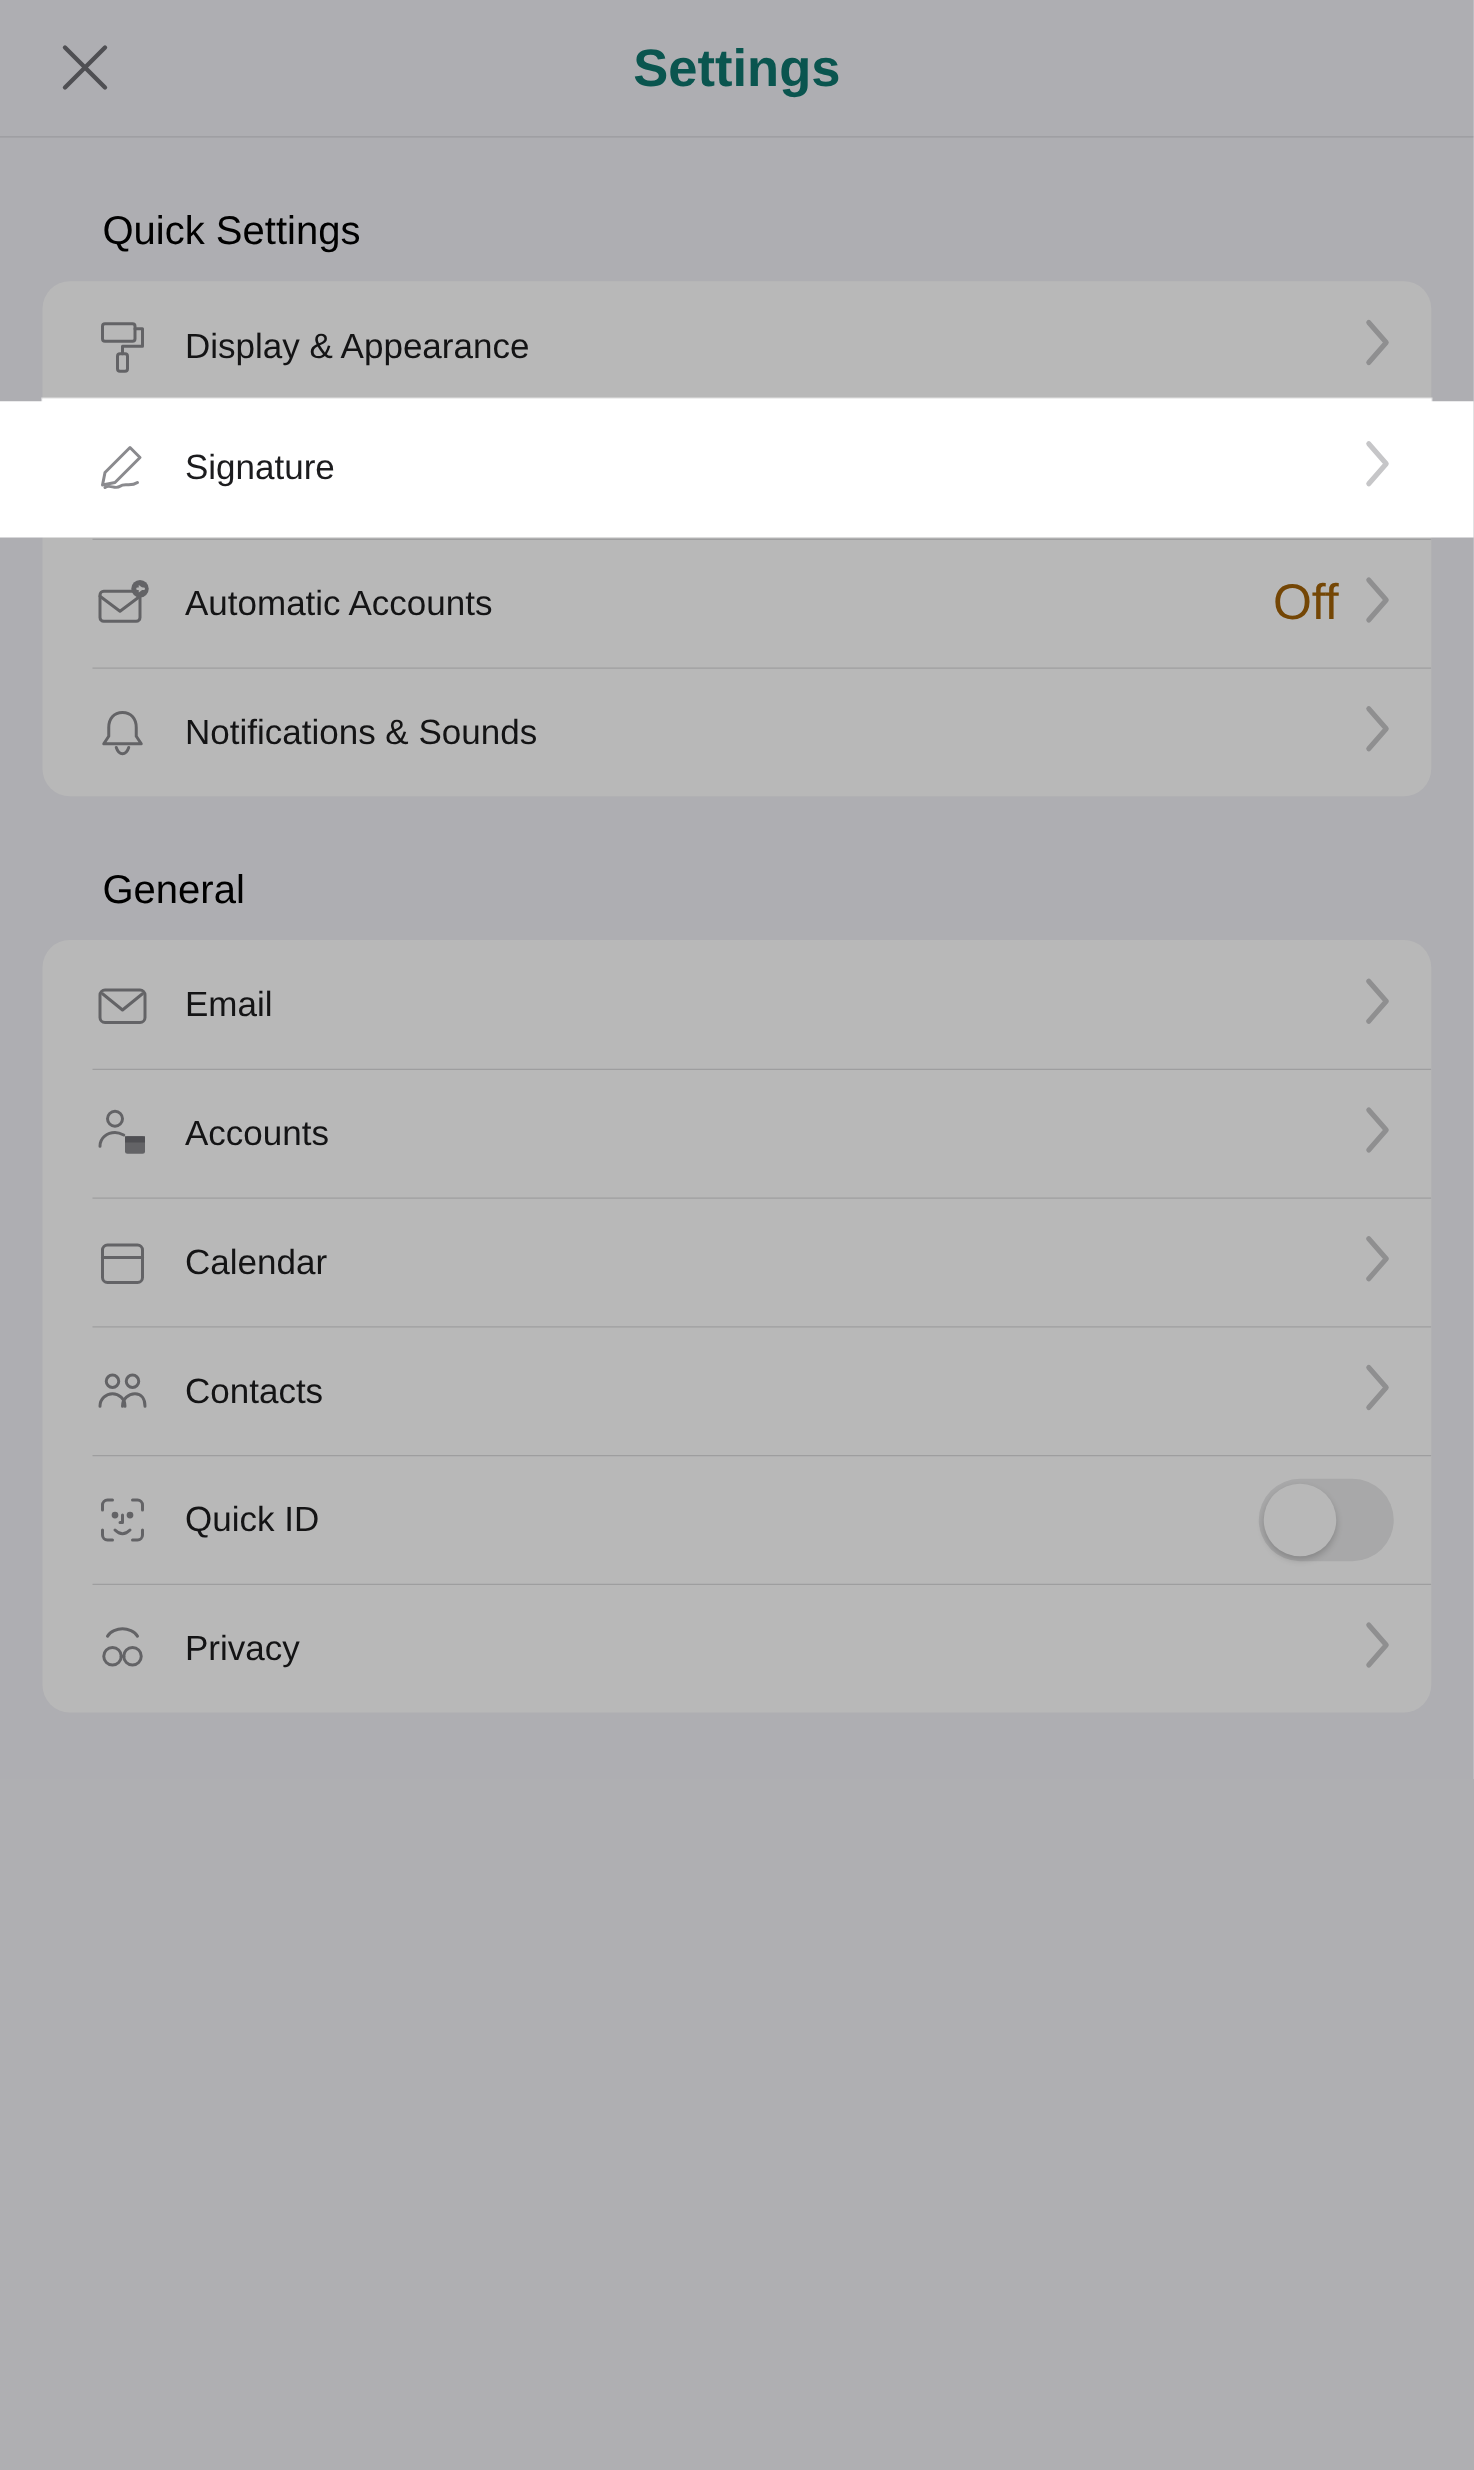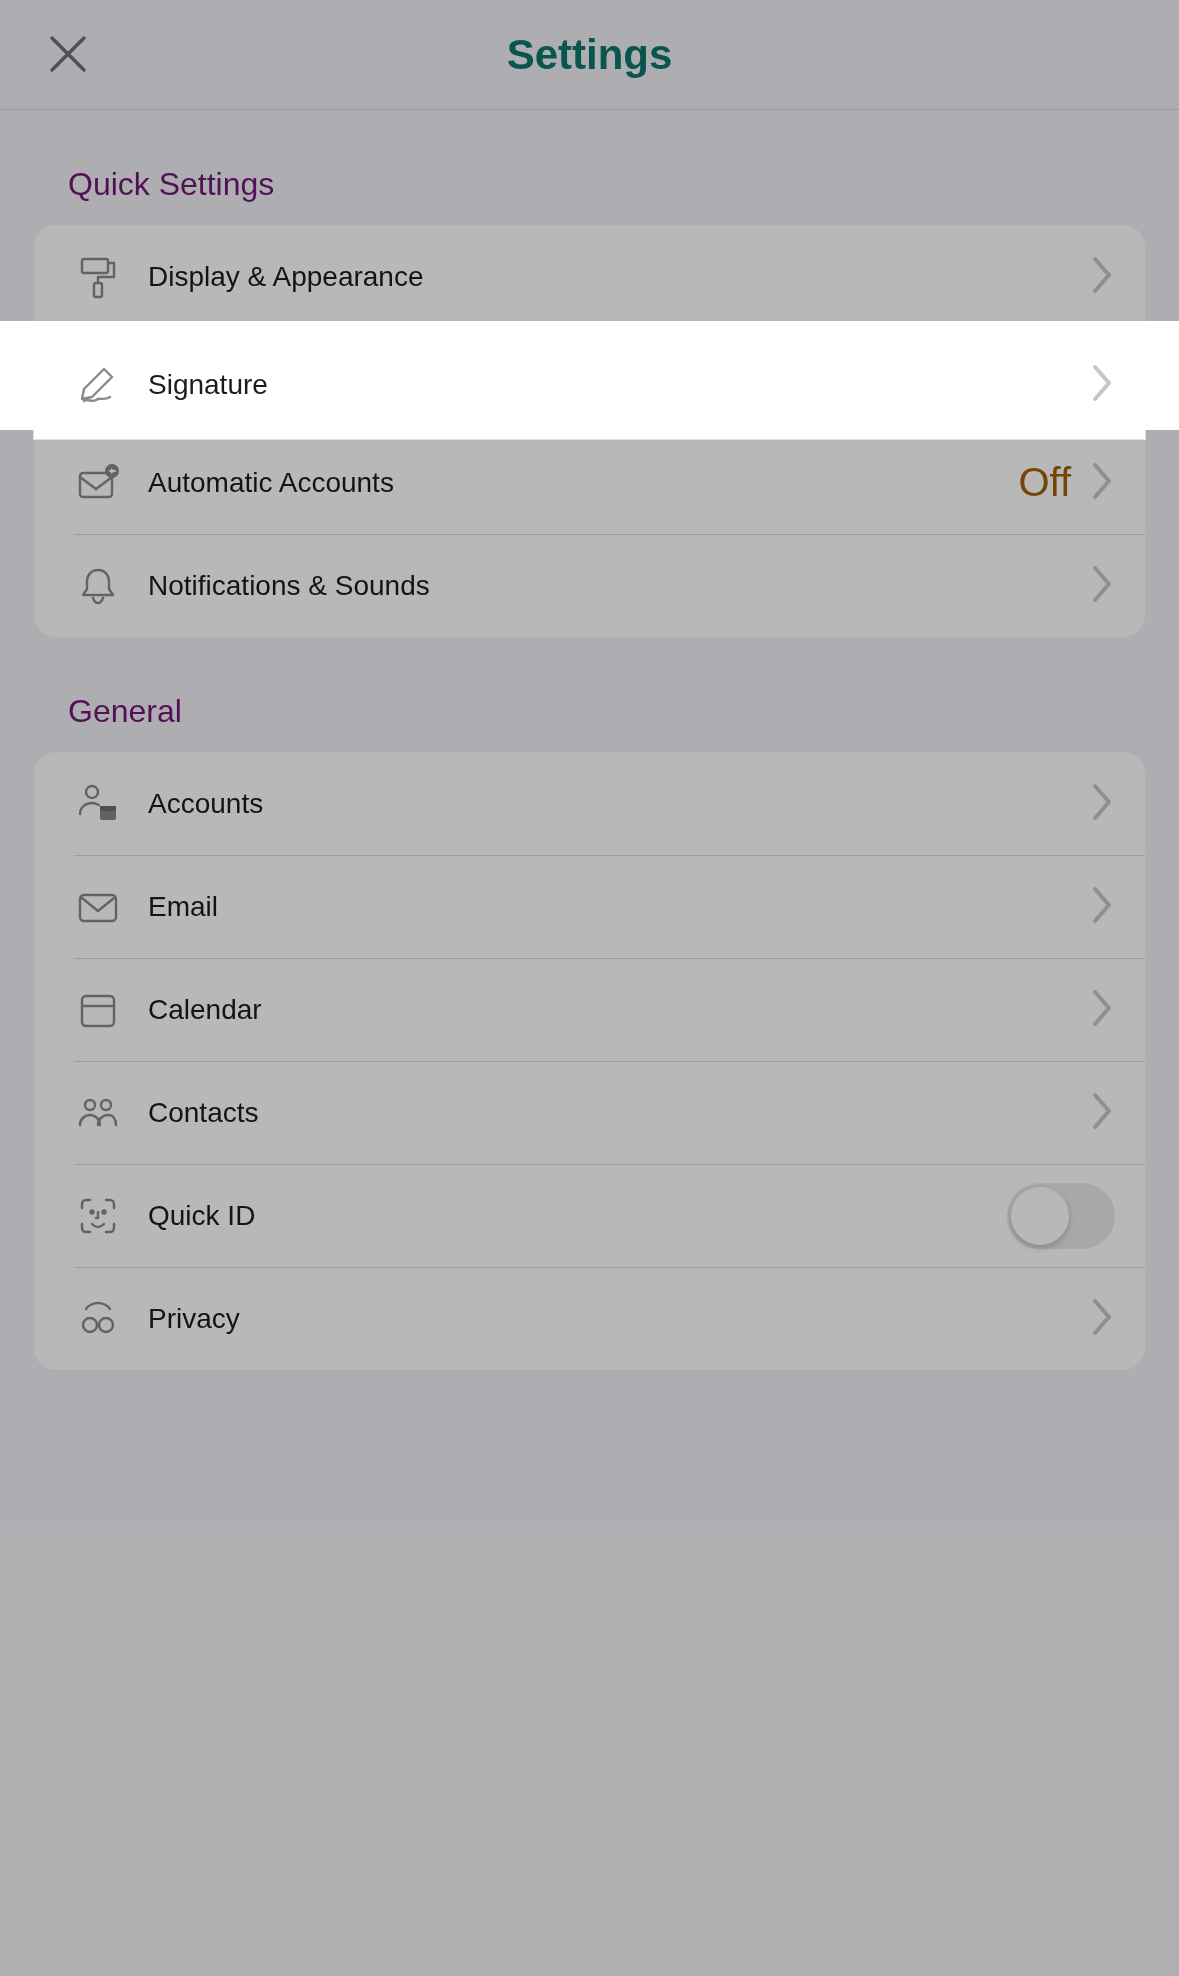--- a/index.html
+++ b/index.html
@@ -27,22 +27,22 @@
   .close-btn{
     position:absolute;left:40px;top:28px;
     width:56px;height:56px;
     display:flex;align-items:center;justify-content:center;
     color:#6e6e73;
   }
   .close-btn svg{width:44px;height:44px;stroke:#6e6e73;stroke-width:3.5;stroke-linecap:round}
   .title{font-size:42px;font-weight:700;color:#0f766e}
   .scroll{position:absolute;top:110px;left:0;right:0;bottom:0;padding:0 34px}
   .section-title{
-    font-size:32px;color:#701a75;
-    margin:56px 0 22px 34px;
+    font-size:32px;color:#000000;
+    margin:56px 0 22px 48px;
   }
   .group{
     background:#ffffff;
     border-radius:22px;
     overflow:hidden;
   }
   .row{
     display:flex;align-items:center;
     height:103px;
     padding:0 30px 0 40px;
@@ -157,40 +157,40 @@
 
   </div>
 
   <div class="section-title">General</div>
 
   <div class="group">
 
     <div class="row">
       <div class="icon">
         <svg viewBox="0 0 48 48">
+            <rect x="6" y="12" width="36" height="26" rx="4"></rect>
+            <path d="M8 15l16 13 16-13"></path>
+          </svg>
+      </div>
+      <div class="label">Email</div>
+      <div class="chevron"><svg viewBox="0 0 26 40">
+            <path d="M6 4l14 16L6 36"></path>
+          </svg></div>
+    </div>
+
+    <div class="row">
+      <div class="icon">
+        <svg viewBox="0 0 48 48">
             <circle cx="18" cy="12" r="6"></circle>
             <path d="M6 34c0-7 6-11 12-11 3 0 5 1 7 2"></path>
             <rect x="26" y="26" width="16" height="14" rx="2" fill="#8a8a8e" stroke="none"></rect>
             <rect x="26" y="26" width="16" height="5" fill="#6e6e73" stroke="none"></rect>
           </svg>
       </div>
       <div class="label">Accounts</div>
-      <div class="chevron"><svg viewBox="0 0 26 40">
-            <path d="M6 4l14 16L6 36"></path>
-          </svg></div>
-    </div>
-
-    <div class="row">
-      <div class="icon">
-        <svg viewBox="0 0 48 48">
-            <rect x="6" y="12" width="36" height="26" rx="4"></rect>
-            <path d="M8 15l16 13 16-13"></path>
-          </svg>
-      </div>
-      <div class="label">Email</div>
       <div class="chevron"><svg viewBox="0 0 26 40">
             <path d="M6 4l14 16L6 36"></path>
           </svg></div>
     </div>
 
     <div class="row">
       <div class="icon">
         <svg viewBox="0 0 48 48">
             <rect x="8" y="10" width="32" height="30" rx="4"></rect>
             <path d="M8 20h32"></path>
@@ -248,21 +248,21 @@
           </svg></div>
     </div>
 
   </div>
 </div>
 
 <div class="dim"></div>
 
 <div class="highlight-ext" style="top:321px"></div>
 
-<div class="highlight-row-wrap" style="top:330px">
+<div class="highlight-row-wrap" style="top:319px">
   <div class="row highlighted">
     <div class="icon">
       <svg viewBox="0 0 48 48">
           <path d="M30 8l8 8-20 20-10 2 2-10z"></path>
           <path d="M10 40c4-3 8 2 12-1s8 1 14-3"></path>
         </svg>
     </div>
     <div class="label">Signature</div>
     <div class="chevron"><svg viewBox="0 0 26 40">
           <path d="M6 4l14 16L6 36"></path>

